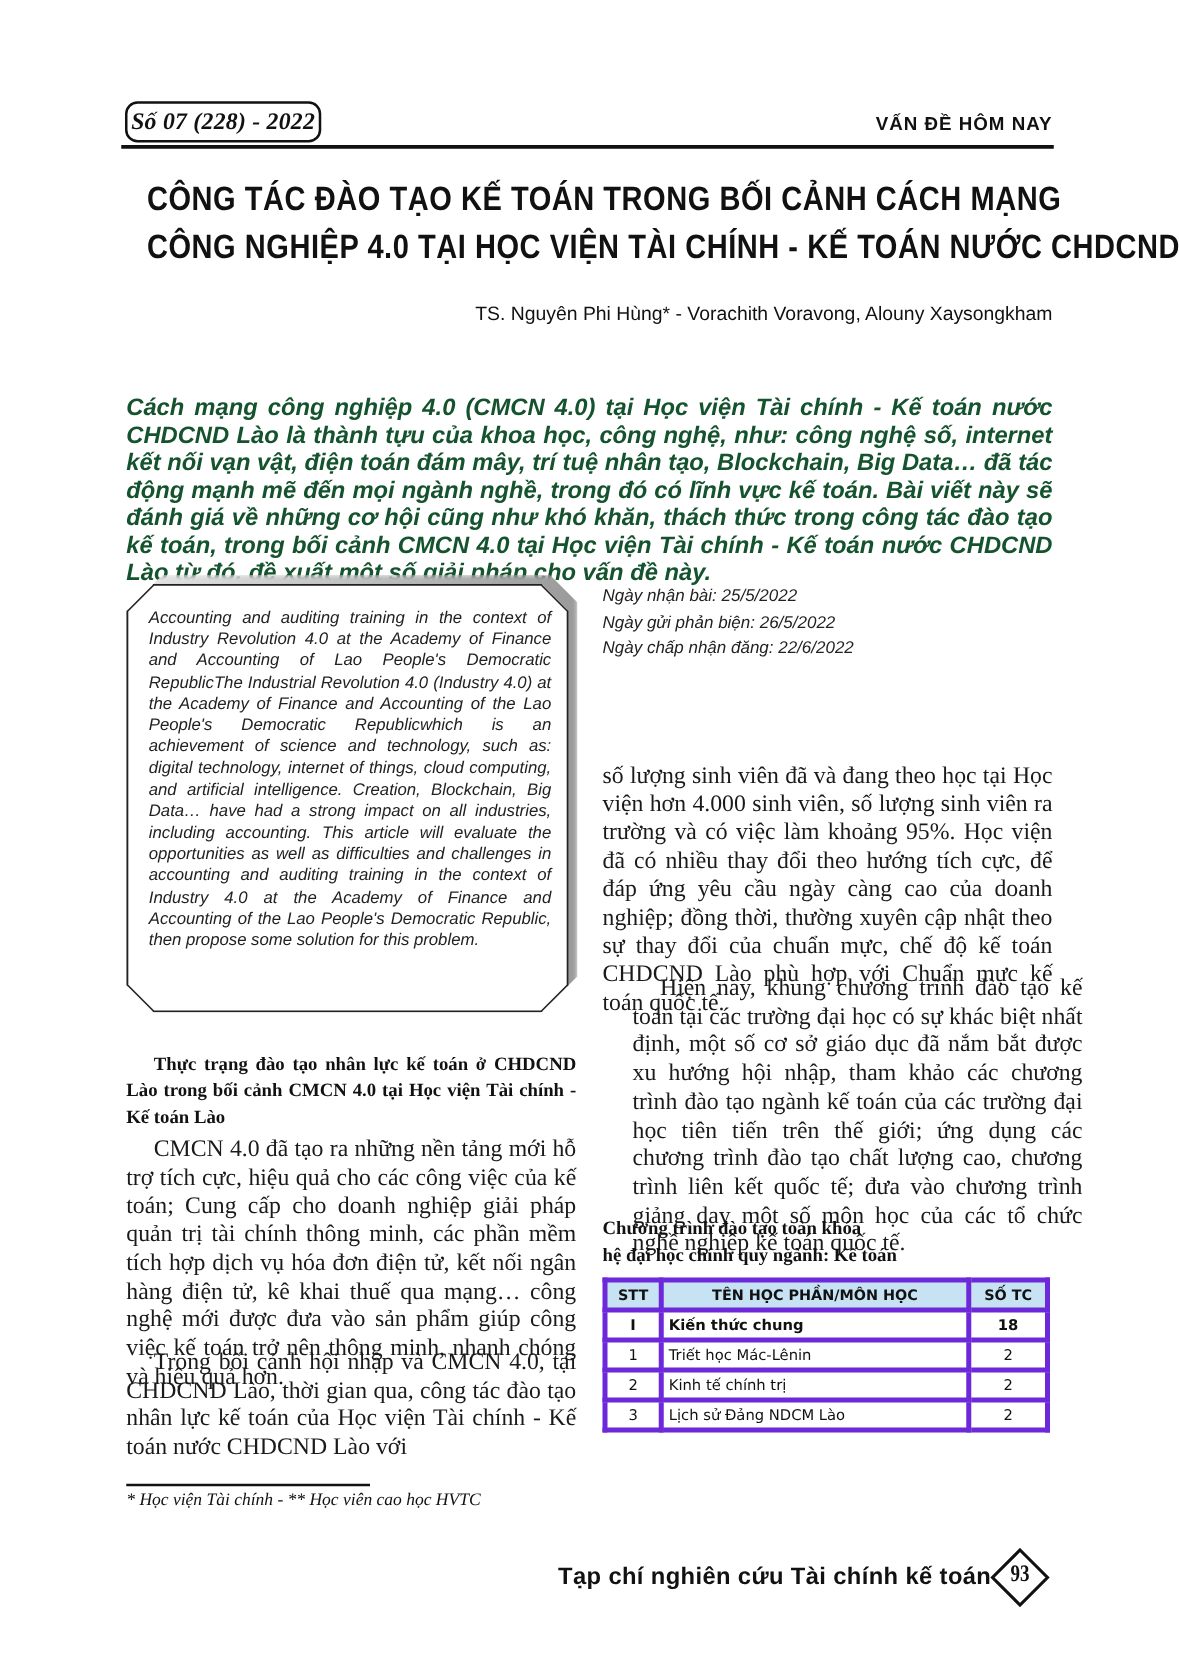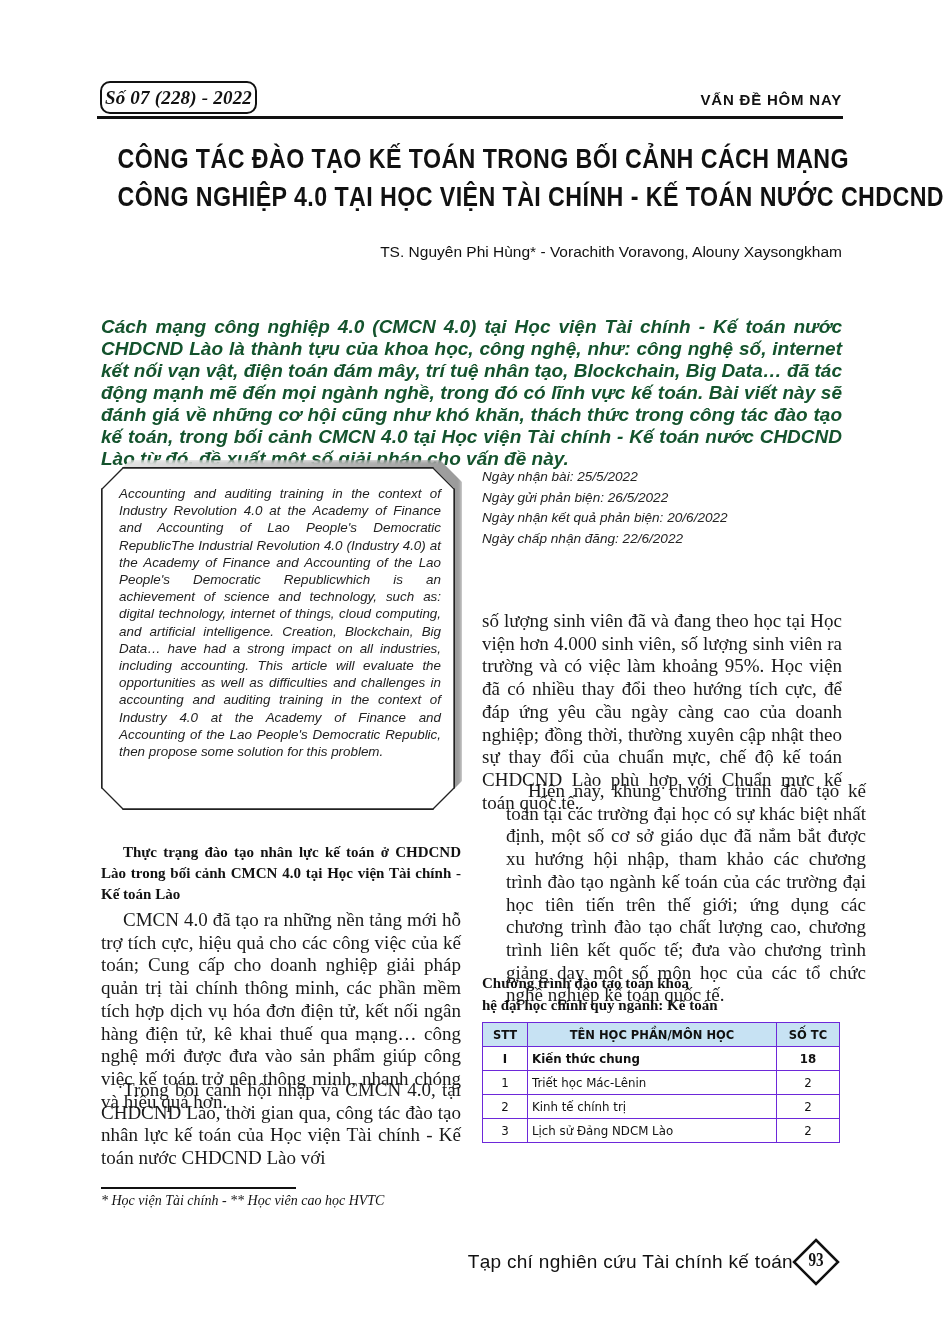--- a/index.html
+++ b/index.html
@@ -76,36 +76,36 @@
 
   .table-caption {
     position: absolute; left: 482px; top: 972px; width: 360px; 
     font-family: "Liberation Serif", serif; font-weight: bold; font-size: 15px; line-height: 22px;
   }
   .curriculum-table {
     position: absolute; left: 482px; top: 1022px; width: 358px; border-collapse: collapse;
     font-family: "DejaVu Sans", sans-serif; font-size: 11.8px;
   }
   .curriculum-table th, .curriculum-table td {
-    border: 1px solid #6d28d9; height: 24px; padding: 1px 4px; vertical-align: middle;
+    border: 4px solid #6d28d9; height: 24px; padding: 1px 4px; vertical-align: middle;
   }
   .curriculum-table th { background: #c7e2f3; font-weight: bold; text-align: center; font-size: 11.5px; }
   .curriculum-table td.c { text-align: center; }
   .curriculum-table tr.bold td { font-weight: bold; }
   .col-stt { width: 45px; }
   .col-tc { width: 63px; }
 
   .footnote-rule { position: absolute; left: 101px; top: 1187px; width: 195px; height: 2px; background: #111; }
   .footnote {
     position: absolute; left: 101px; top: 1193px;
     font-family: "Liberation Serif", serif; font-style: italic; font-size: 14px;
   }
   .journal-name {
     position: absolute; right: 150px; top: 1251px;
-    font-family: "Liberation Sans", sans-serif; font-weight: normal; font-size: 19px;
+    font-family: "Liberation Sans", sans-serif; font-weight: bold; font-size: 19px;
     letter-spacing: 0.3px;
   }
   .page-diamond {
     position: absolute; left: 792px; top: 1238px; width: 48px; height: 48px;
   }
   .page-number {
     position: absolute; left: 792px; top: 1249px; width: 48px; text-align: center;
     font-family: "Liberation Serif", serif; font-weight: bold; font-size: 19px;
     transform: scaleX(0.8);
   }
@@ -131,21 +131,20 @@
 <div class="abstract-en-shadow"></div>
 <div class="abstract-en-box"></div>
 <svg class="abstract-en-border" width="354" height="343" viewBox="0 0 354 343">
   <polygon points="22,1 332,1 353,22 353,321 332,342 22,342 1,321 1,22" fill="none" stroke="#222" stroke-width="1.3"></polygon>
 </svg>
 <p class="abstract-en-text">Accounting and auditing training in the context of Industry Revolution 4.0 at the Academy of Finance and Accounting of Lao People's Democratic RepublicThe Industrial Revolution 4.0 (Industry 4.0) at the Academy of Finance and Accounting of the Lao People's Democratic Republicwhich is an achievement of science and technology, such as: digital technology, internet of things, cloud computing, and artificial intelligence. Creation, Blockchain, Big Data… have had a strong impact on all industries, including accounting. This article will evaluate the opportunities as well as difficulties and challenges in accounting and auditing training in the context of Industry 4.0 at the Academy of Finance and Accounting of the Lao People's Democratic Republic, then propose some solution for this problem.</p>
 
 <div class="dates">
   <div>Ngày nhận bài: 25/5/2022</div>
   <div>Ngày gửi phản biện: 26/5/2022</div>
-  <div>Ngày nhận kết quả phản biện: 20/6/2022</div>
   <div>Ngày chấp nhận đăng: 22/6/2022</div>
 </div>
 
 <p class="body-text col-right-1">số lượng sinh viên đã và đang theo học tại Học viện hơn 4.000 sinh viên, số lượng sinh viên ra trường và có việc làm khoảng 95%. Học viện đã có nhiều thay đổi theo hướng tích cực, để đáp ứng yêu cầu ngày càng cao của doanh nghiệp; đồng thời, thường xuyên cập nhật theo sự thay đổi của chuẩn mực, chế độ kế toán CHDCND Lào phù hợp với Chuẩn mực kế toán quốc tế.</p>
 <p class="body-text col-right-2">Hiện nay, khung chương trình đào tạo kế toán tại các trường đại học có sự khác biệt nhất định, một số cơ sở giáo dục đã nắm bắt được xu hướng hội nhập, tham khảo các chương trình đào tạo ngành kế toán của các trường đại học tiên tiến trên thế giới; ứng dụng các chương trình đào tạo chất lượng cao, chương trình liên kết quốc tế; đưa vào chương trình giảng dạy một số môn học của các tổ chức nghề nghiệp kế toán quốc tế.</p>
 
 <h2 class="col-left-heading">Thực trạng đào tạo nhân lực kế toán ở CHDCND Lào trong bối cảnh CMCN 4.0 tại Học viện Tài chính - Kế toán Lào</h2>
 <p class="body-text col-left-1">CMCN 4.0 đã tạo ra những nền tảng mới hỗ trợ tích cực, hiệu quả cho các công việc của kế toán; Cung cấp cho doanh nghiệp giải pháp quản trị tài chính thông minh, các phần mềm tích hợp dịch vụ hóa đơn điện tử, kết nối ngân hàng điện tử, kê khai thuế qua mạng… công nghệ mới được đưa vào sản phẩm giúp công việc kế toán trở nên thông minh, nhanh chóng và hiệu quả hơn.</p>
 <p class="body-text col-left-2">Trong bối cảnh hội nhập và CMCN 4.0, tại CHDCND Lào, thời gian qua, công tác đào tạo nhân lực kế toán của Học viện Tài chính - Kế toán nước CHDCND Lào với</p>
 

